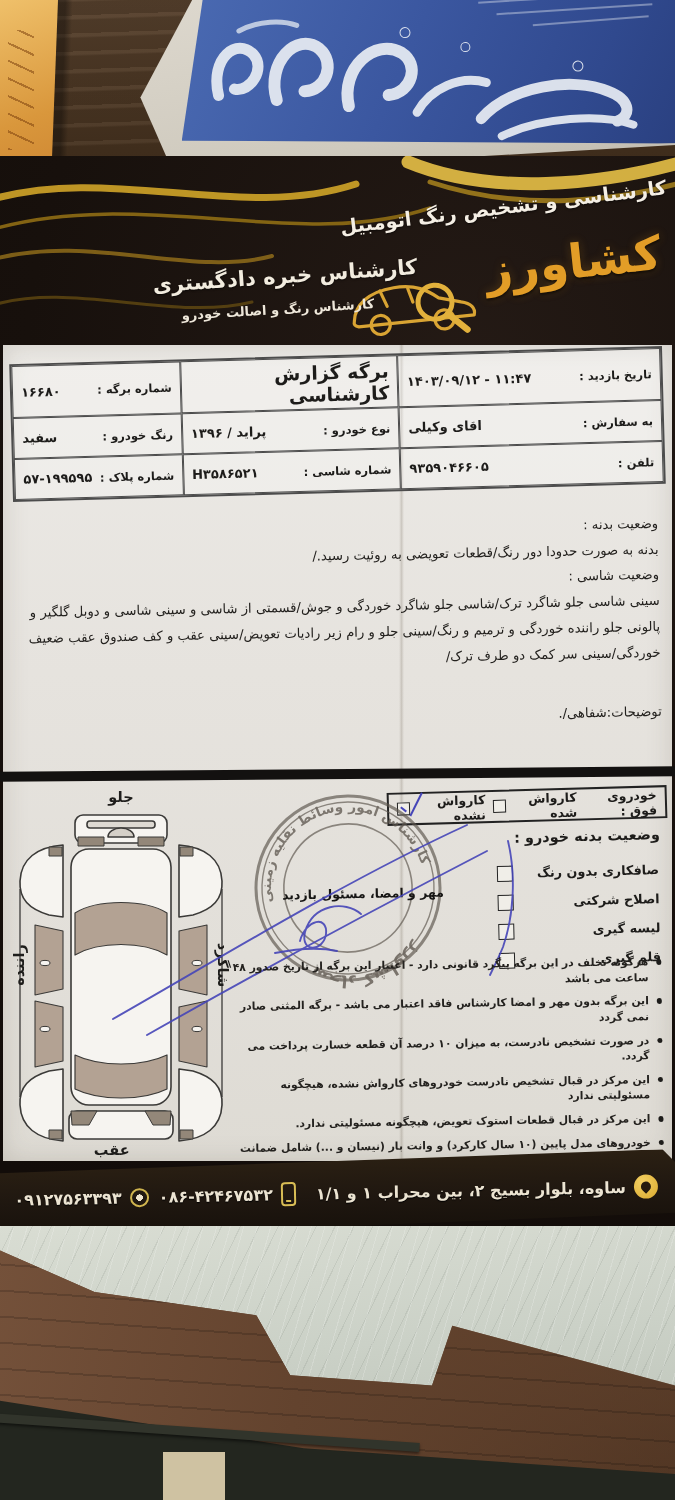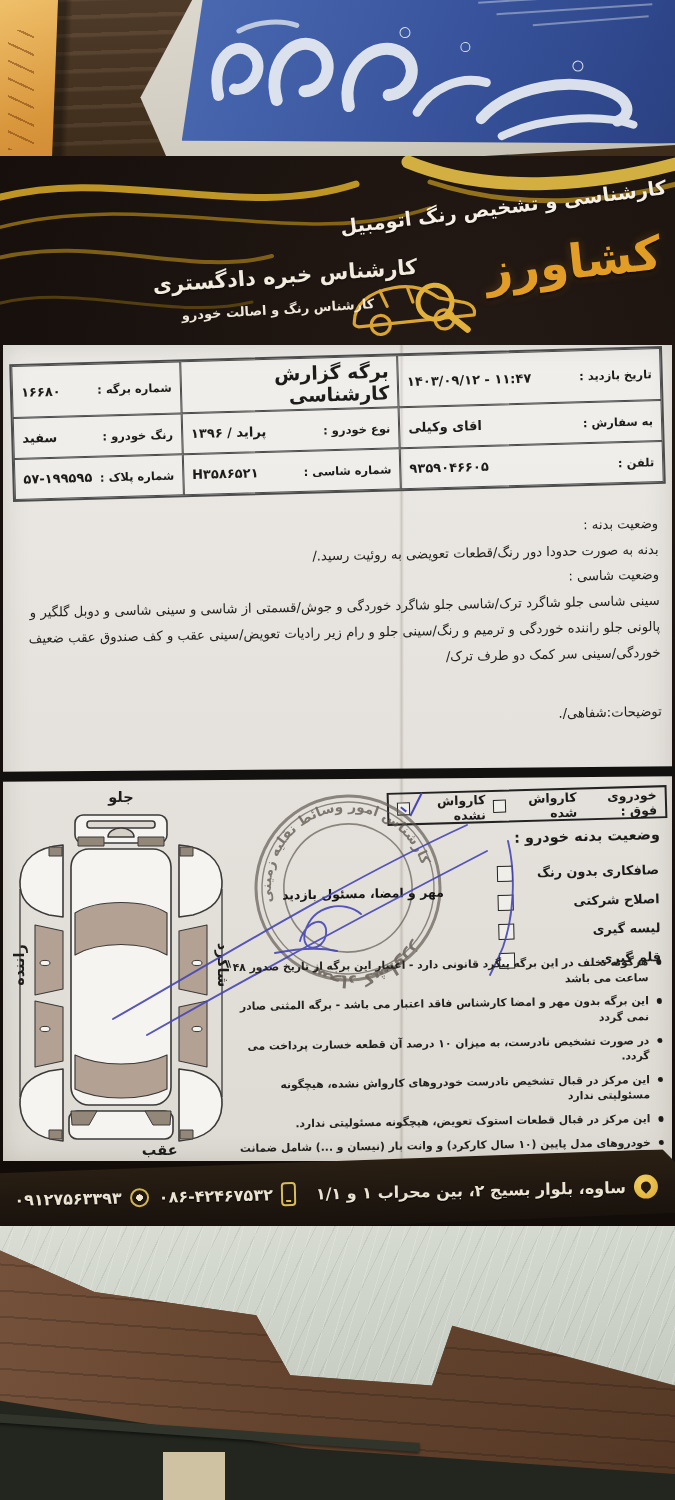--- a/index.html
+++ b/index.html
@@ -87,21 +87,21 @@
     transform:rotate(-1.4deg);}
   .cond-list{position:absolute;top:512px;right:12px;width:162px;transform:rotate(-1.4deg);}
   .cond-row{display:flex;direction:rtl;justify-content:space-between;align-items:center;
     height:29px;font-size:12.8px;font-weight:bold;}
   .cond-row .cbx{width:16px;height:16px;}
   
   .diagram{position:absolute;top:448px;left:2px;width:232px;height:362px;}
   .diagram svg{position:absolute;inset:0;}
   .dlbl{position:absolute;font-size:14.5px;font-weight:bold;color:#1e1d1b;}
   .d-front{top:-4px;left:50%;transform:translateX(-50%);text-align:right;}
-  .d-rear{bottom:-3px;left:46%;transform:translateX(-50%);margin-left:48px;}
+  .d-rear{bottom:-3px;left:46%;transform:translateX(-50%);}
   .d-driver{top:164px;left:-26px;width:80px;text-align:center;transform:rotate(-90deg);}
   .d-pass{top:164px;right:-26px;width:80px;text-align:center;transform:rotate(90deg);}
   
   .stamp{position:absolute;top:442px;left:244px;width:202px;height:202px;transform:rotate(-14deg);opacity:.85;}
   .stamp-label{position:absolute;top:541px;left:276px;width:168px;direction:rtl;text-align:center;
     font-size:12.5px;font-weight:bold;color:#161514;transform:rotate(-1deg);}
   .signature{position:absolute;top:458px;left:92px;width:436px;height:252px;pointer-events:none;}
   
   .terms{position:absolute;top:612px;right:6px;width:436px;margin:0;padding:0 16px 0 0;
     list-style:none;transform:rotate(-.8deg);}

